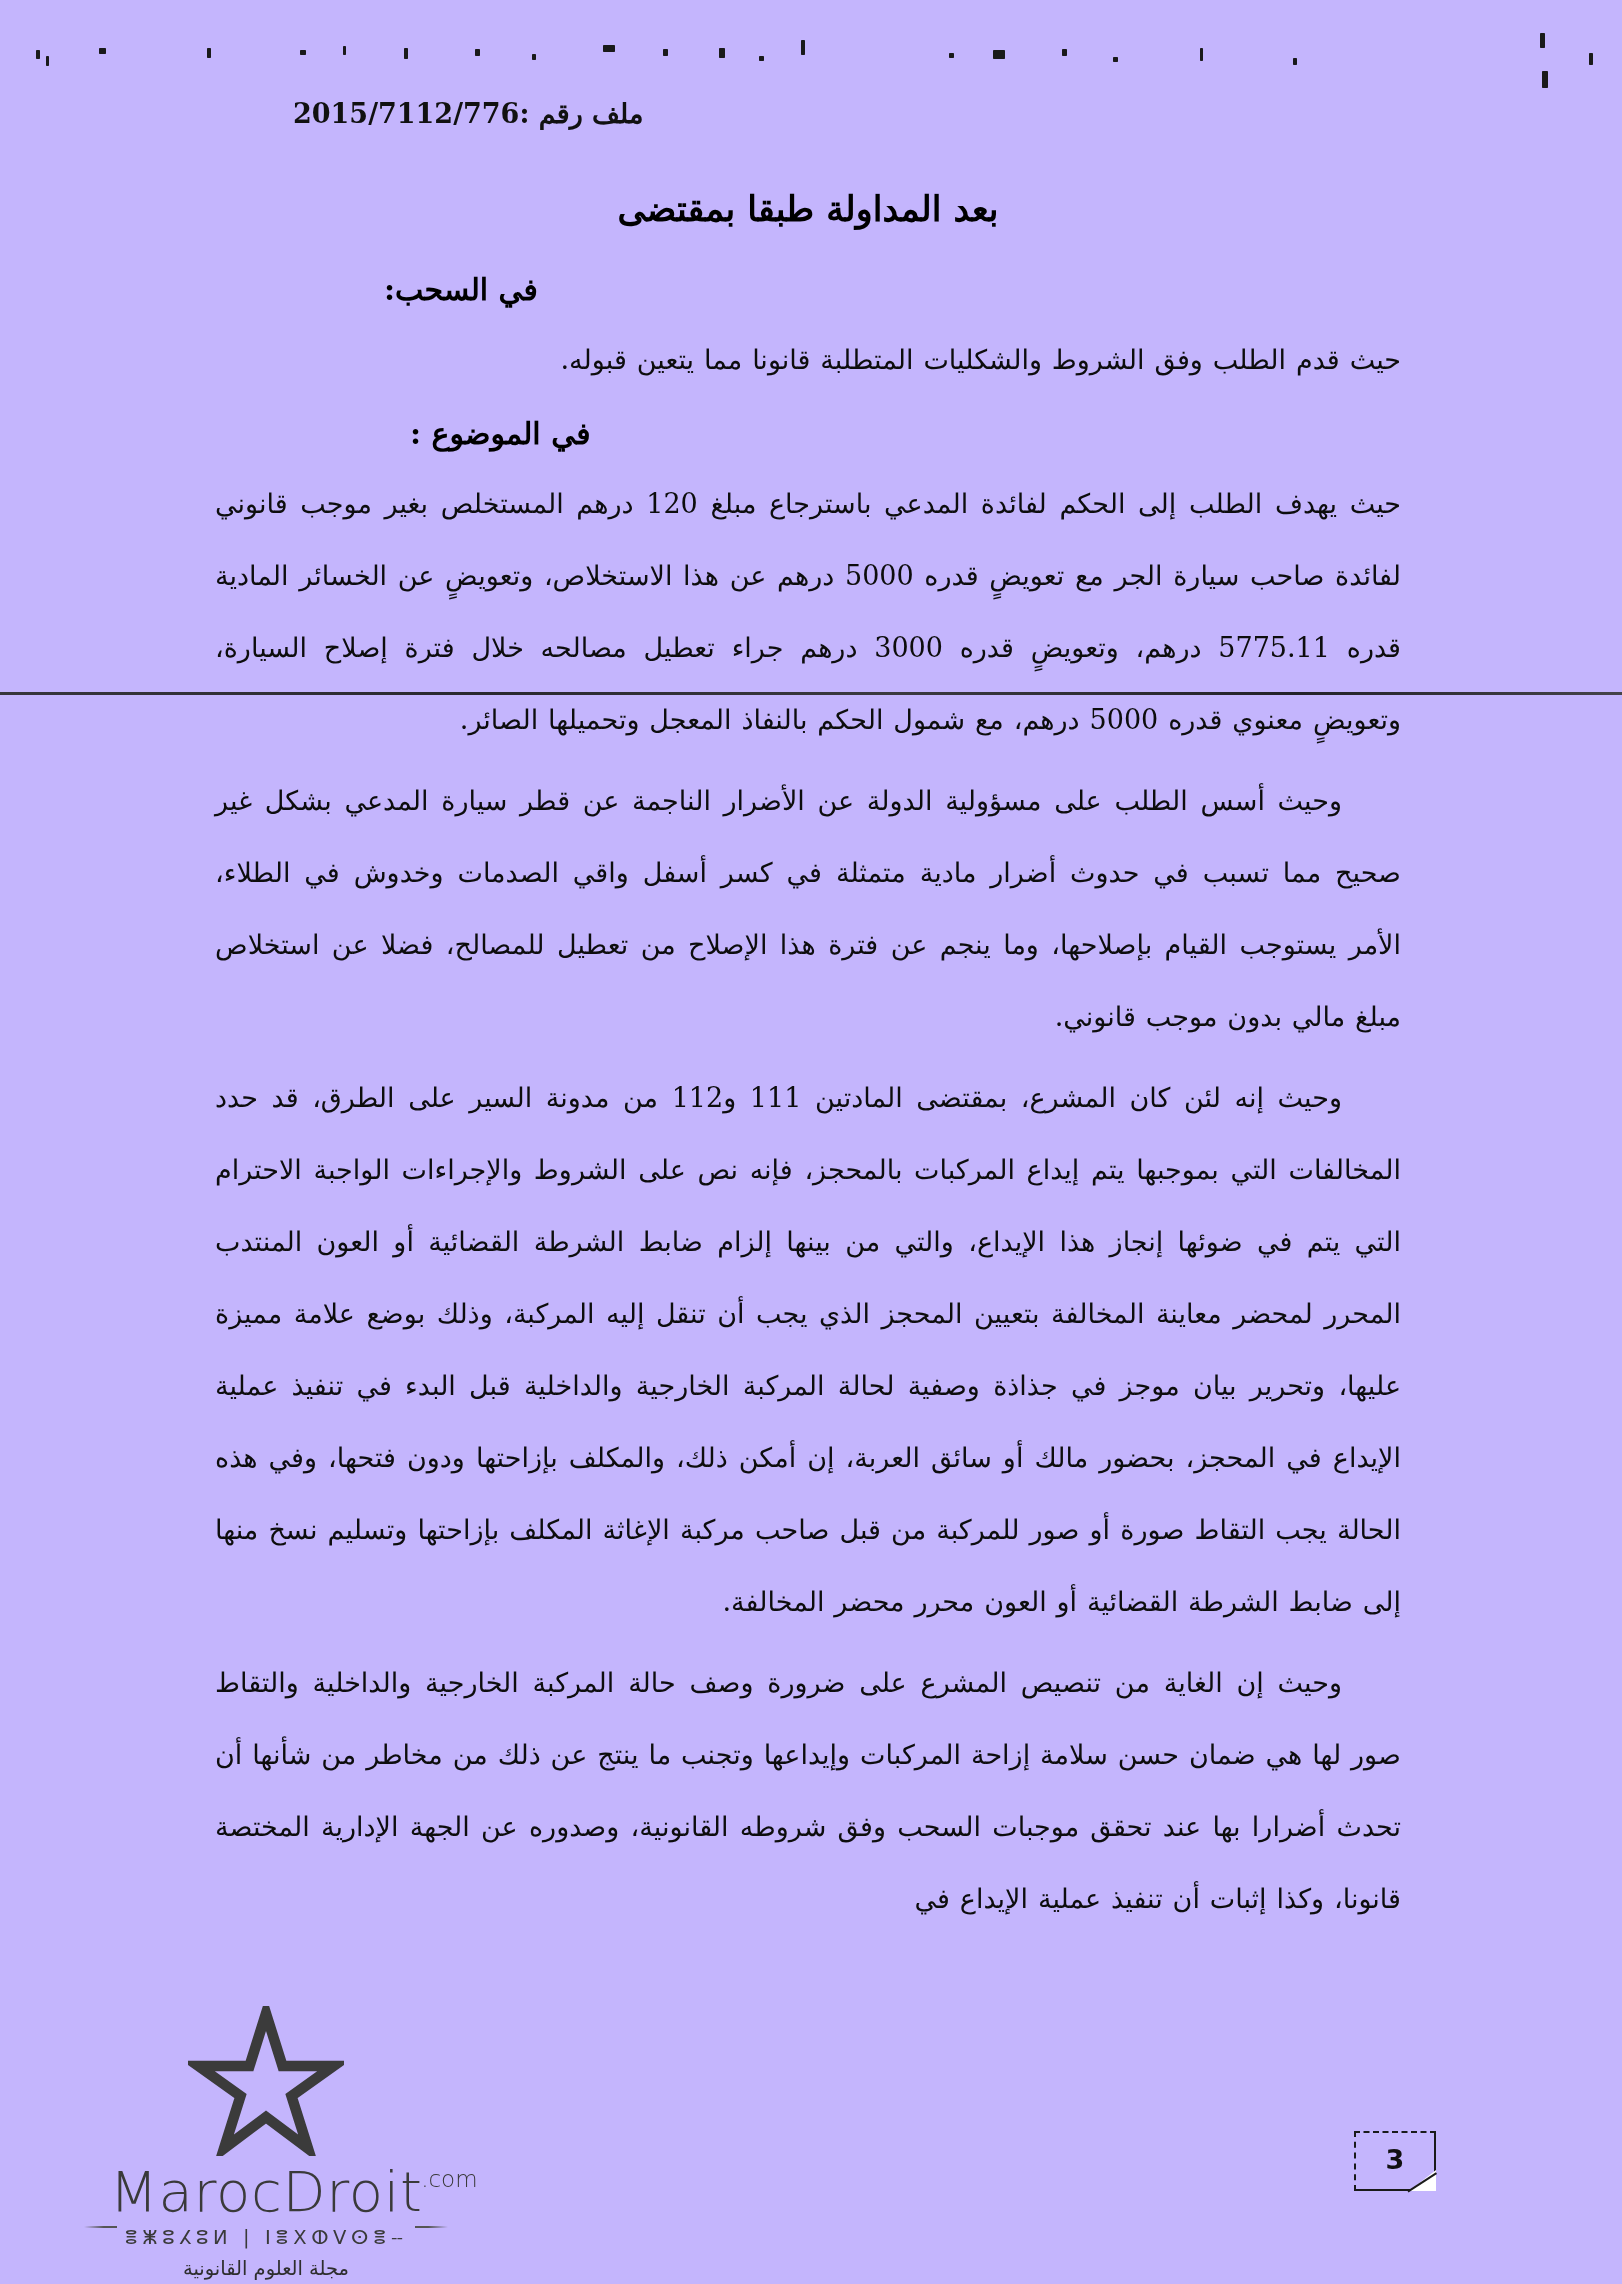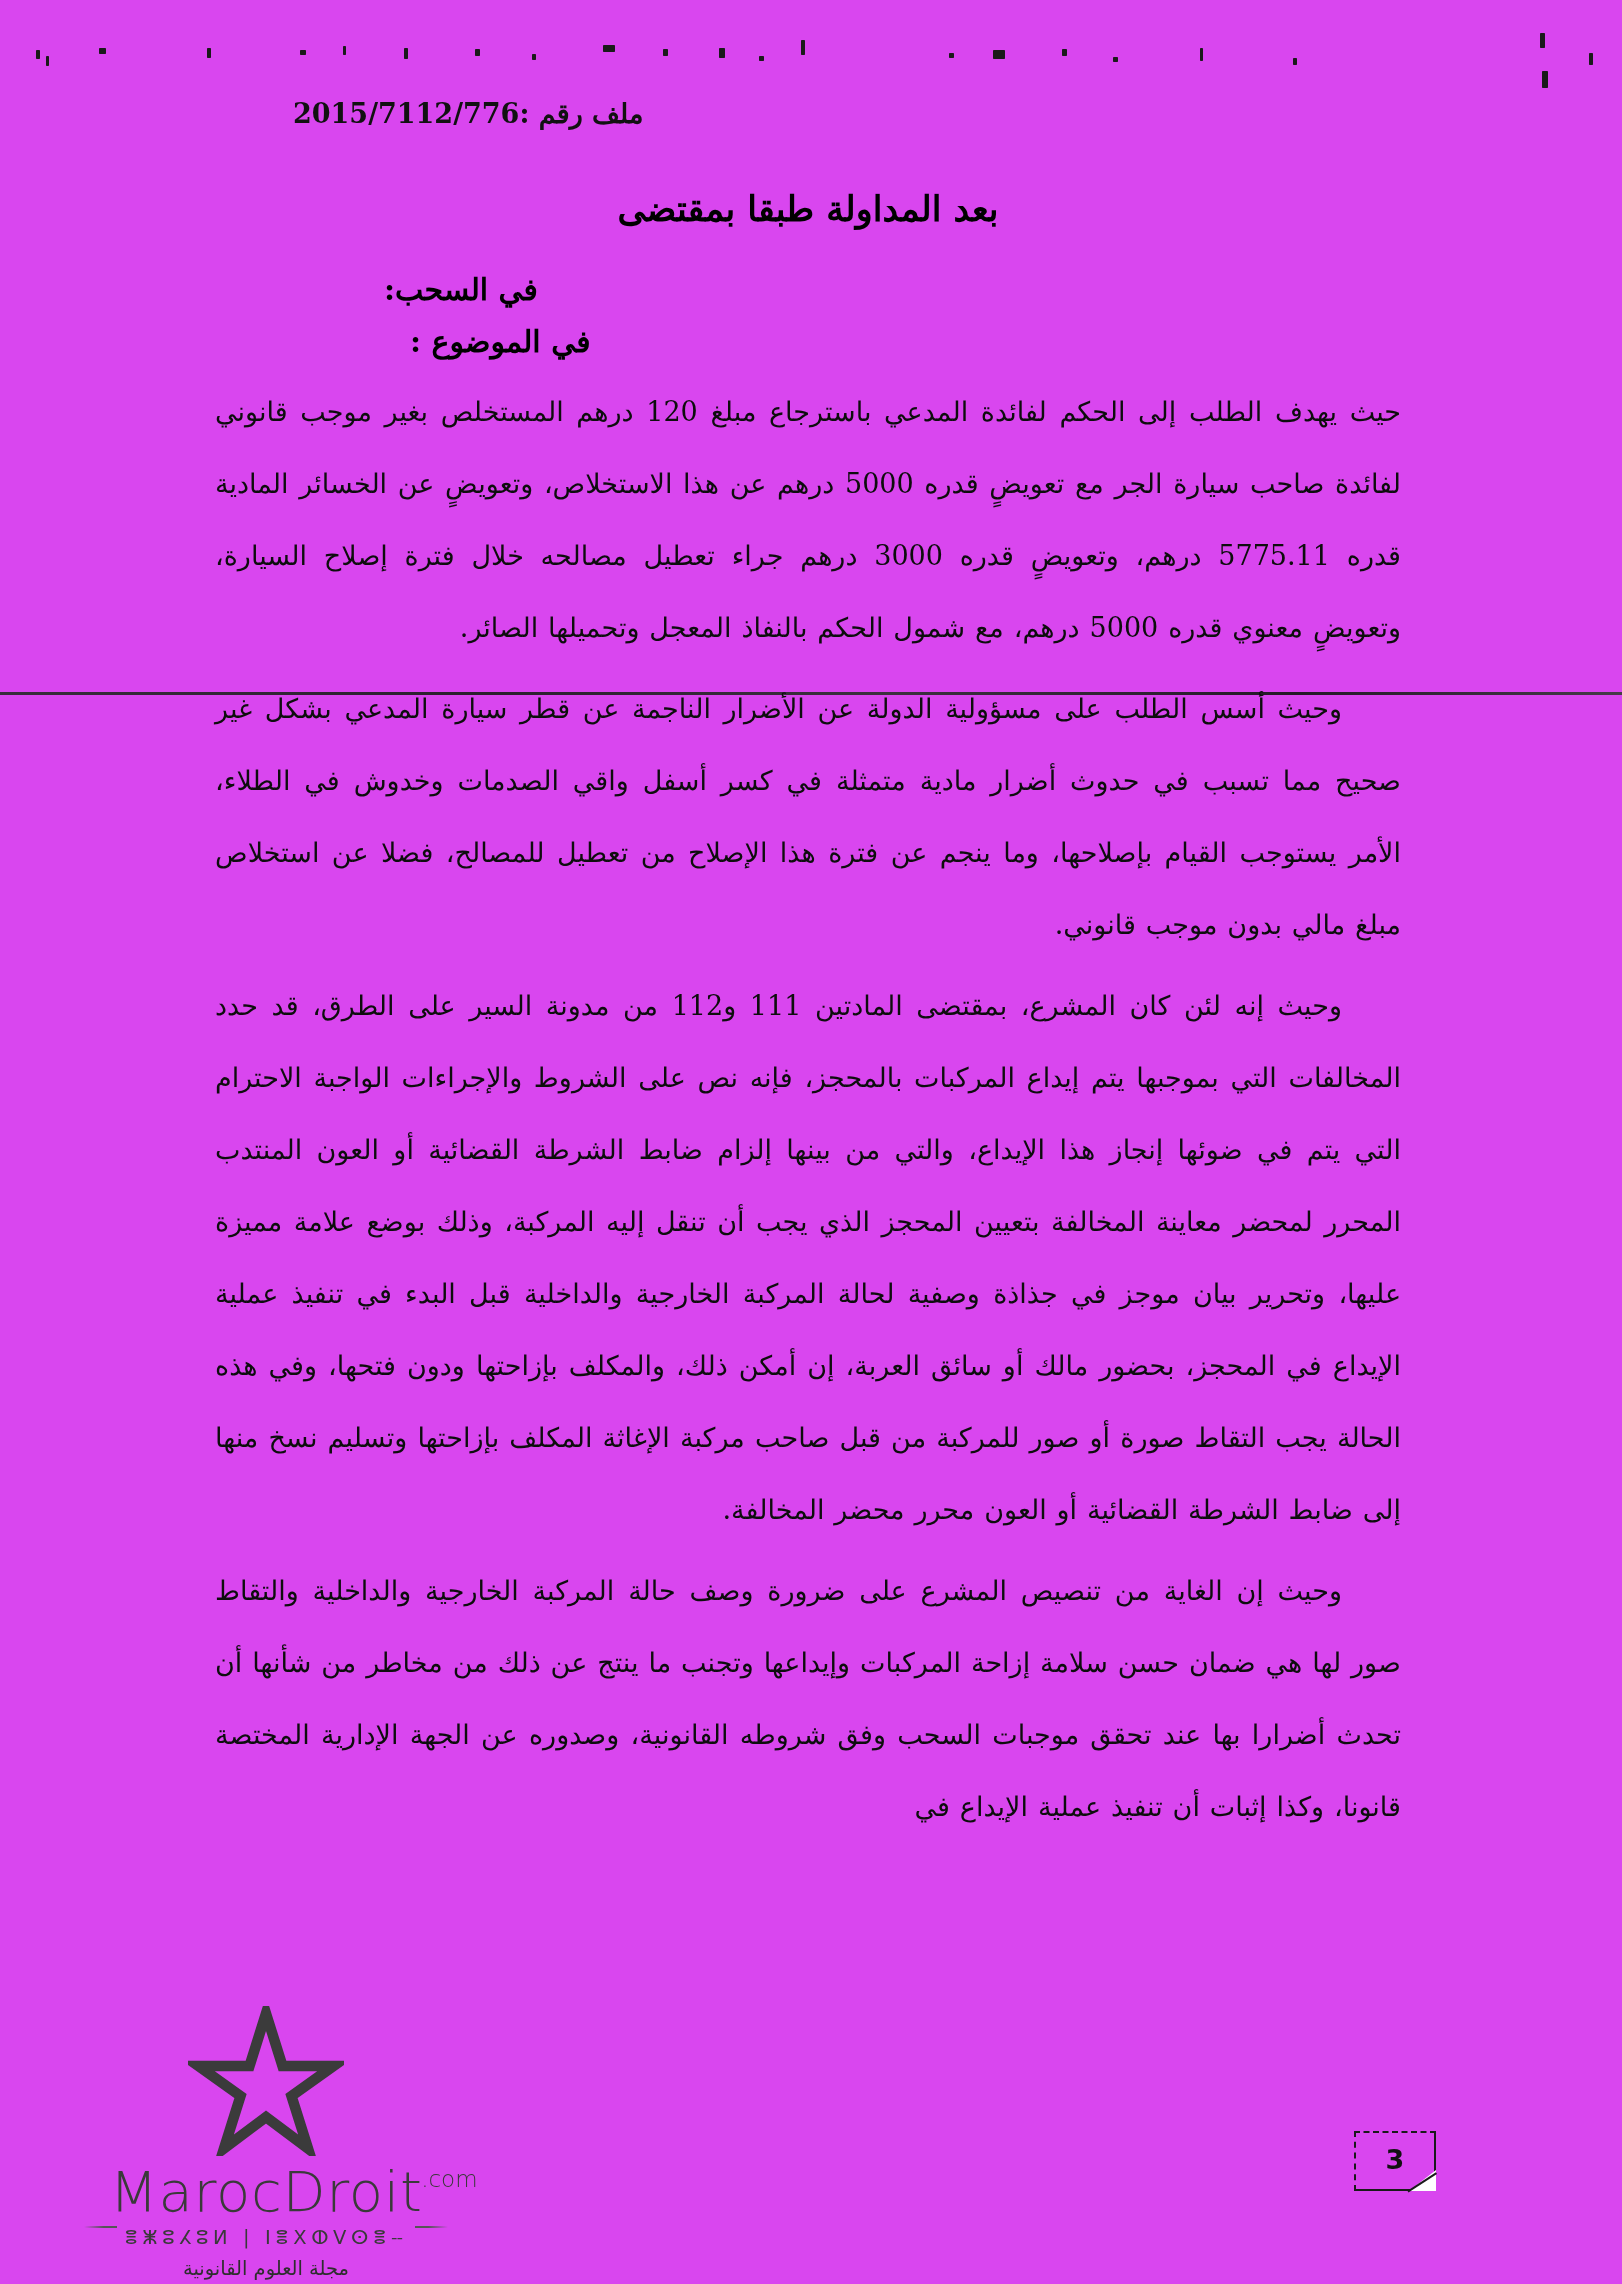--- a/index.html
+++ b/index.html
@@ -10,21 +10,21 @@
     position:relative;
     overflow:hidden;
     font-family:"DejaVu Sans","Liberation Sans",sans-serif;
     color:#000;
   }
 
   
   .page{
     position:absolute;
     inset:0;
-    background:#d946ef;
+    background:#c4b5fd;
   }
 
   
   .speckle-band{
     position:absolute;
     left:0; right:0;
     top:36px;
     height:32.5px;
     pointer-events:none;
   }
@@ -245,20 +245,21 @@
 
   <div class="content">
     <div class="doc-col">
 
       <div class="file-no">ملف رقم :2015/7112/776</div>
 
       <div class="doc-title">بعد المداولة طبقا بمقتضى</div>
 
       <div class="section-head">في السحب:</div>
 
+      <p class="para gap">حيث قدم الطلب وفق الشروط والشكليات المتطلبة قانونا مما يتعين قبوله.</p>
 
       <div class="section-head sub2">في الموضوع :</div>
 
       <p class="para">حيث يهدف الطلب إلى الحكم لفائدة المدعي باسترجاع مبلغ 120 درهم المستخلص بغير موجب قانوني لفائدة صاحب سيارة الجر مع تعويضٍ قدره 5000 درهم عن هذا الاستخلاص، وتعويضٍ عن الخسائر المادية قدره 5775.11 درهم، وتعويضٍ قدره 3000 درهم جراء تعطيل مصالحه خلال فترة إصلاح السيارة، وتعويضٍ معنوي قدره 5000 درهم، مع شمول الحكم بالنفاذ المعجل وتحميلها الصائر.</p>
 
       <p class="para indent">وحيث أسس الطلب على مسؤولية الدولة عن الأضرار الناجمة عن قطر سيارة المدعي بشكل غير صحيح مما تسبب في حدوث أضرار مادية متمثلة في كسر أسفل واقي الصدمات وخدوش في الطلاء، الأمر يستوجب القيام بإصلاحها، وما ينجم عن فترة هذا الإصلاح من تعطيل للمصالح، فضلا عن استخلاص مبلغ مالي بدون موجب قانوني.</p>
 
       <p class="para indent">وحيث إنه لئن كان المشرع، بمقتضى المادتين 111 و112 من مدونة السير على الطرق، قد حدد المخالفات التي بموجبها يتم إيداع المركبات بالمحجز، فإنه نص على الشروط والإجراءات الواجبة الاحترام التي يتم في ضوئها إنجاز هذا الإيداع، والتي من بينها إلزام ضابط الشرطة القضائية أو العون المنتدب المحرر لمحضر معاينة المخالفة بتعيين المحجز الذي يجب أن تنقل إليه المركبة، وذلك بوضع علامة مميزة عليها، وتحرير بيان موجز في جذاذة وصفية لحالة المركبة الخارجية والداخلية قبل البدء في تنفيذ عملية الإيداع في المحجز، بحضور مالك أو سائق العربة، إن أمكن ذلك، والمكلف بإزاحتها ودون فتحها، وفي هذه الحالة يجب التقاط صورة أو صور للمركبة من قبل صاحب مركبة الإغاثة المكلف بإزاحتها وتسليم نسخ منها إلى ضابط الشرطة القضائية أو العون محرر محضر المخالفة.</p>
 
       <p class="para indent">وحيث إن الغاية من تنصيص المشرع على ضرورة وصف حالة المركبة الخارجية والداخلية والتقاط صور لها هي ضمان حسن سلامة إزاحة المركبات وإيداعها وتجنب ما ينتج عن ذلك من مخاطر من شأنها أن تحدث أضرارا بها عند تحقق موجبات السحب وفق شروطه القانونية، وصدوره عن الجهة الإدارية المختصة قانونا، وكذا إثبات أن تنفيذ عملية الإيداع في</p>

